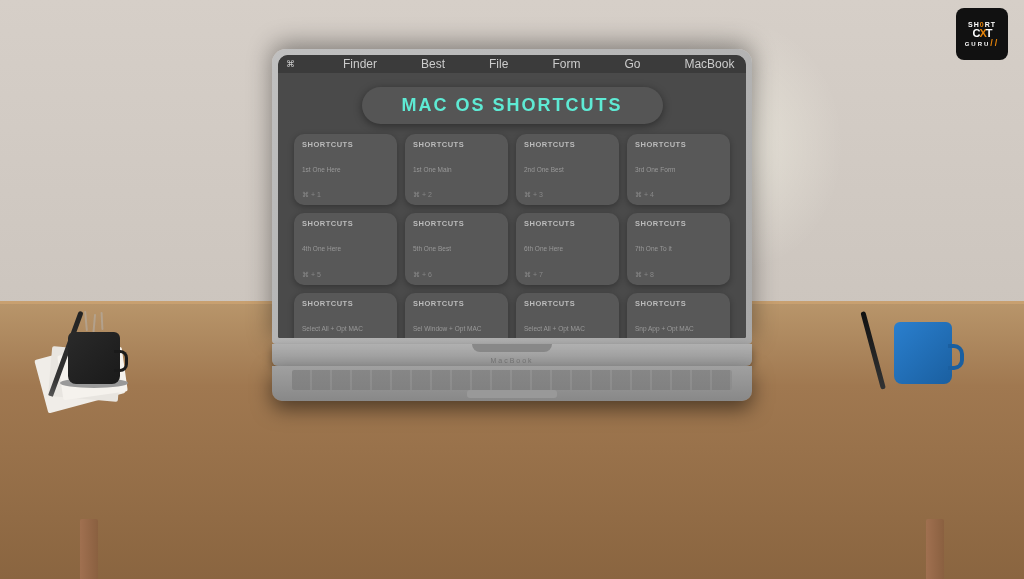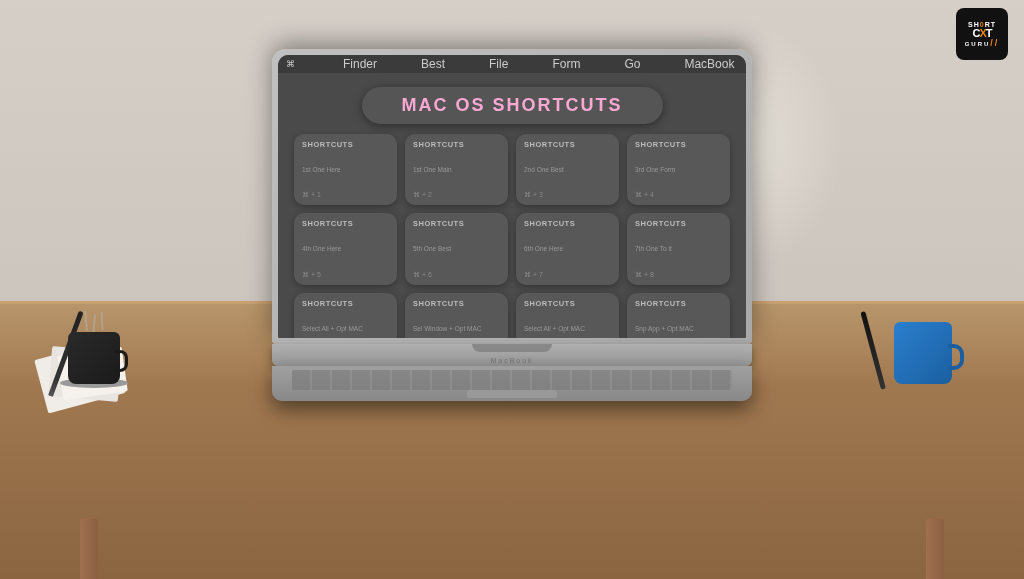--- a/index.html
+++ b/index.html
@@ -194,21 +194,21 @@
       flex-direction: column;
       align-items: center;
       gap: 10px;
     }
 
     
     .screen-title {
       background: #555;
       border-radius: 20px;
       padding: 8px 40px;
-      color: #f9a8d4;
+      color: #5eead4;
       font-size: 18px;
       font-weight: 700;
       letter-spacing: 2px;
       text-transform: uppercase;
       text-align: center;
       box-shadow: 0 2px 8px rgba(0,0,0,0.4);
     }
 
     
     .shortcuts-grid {

